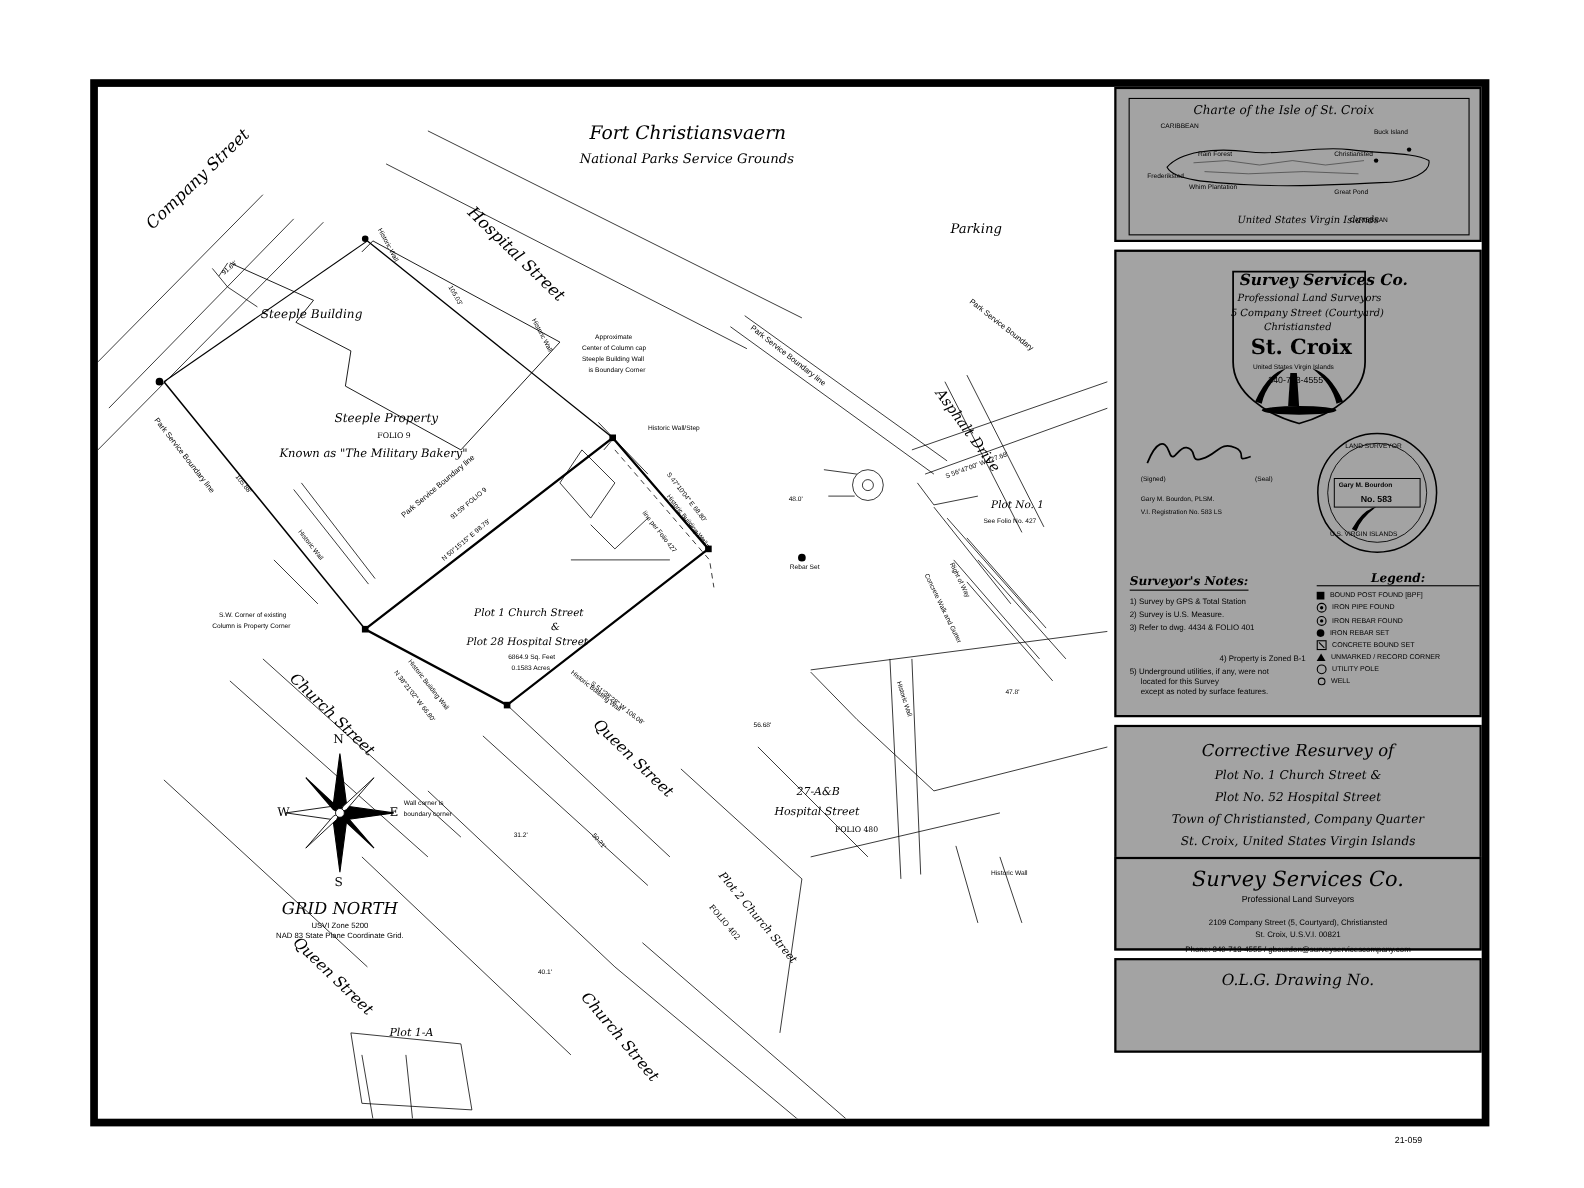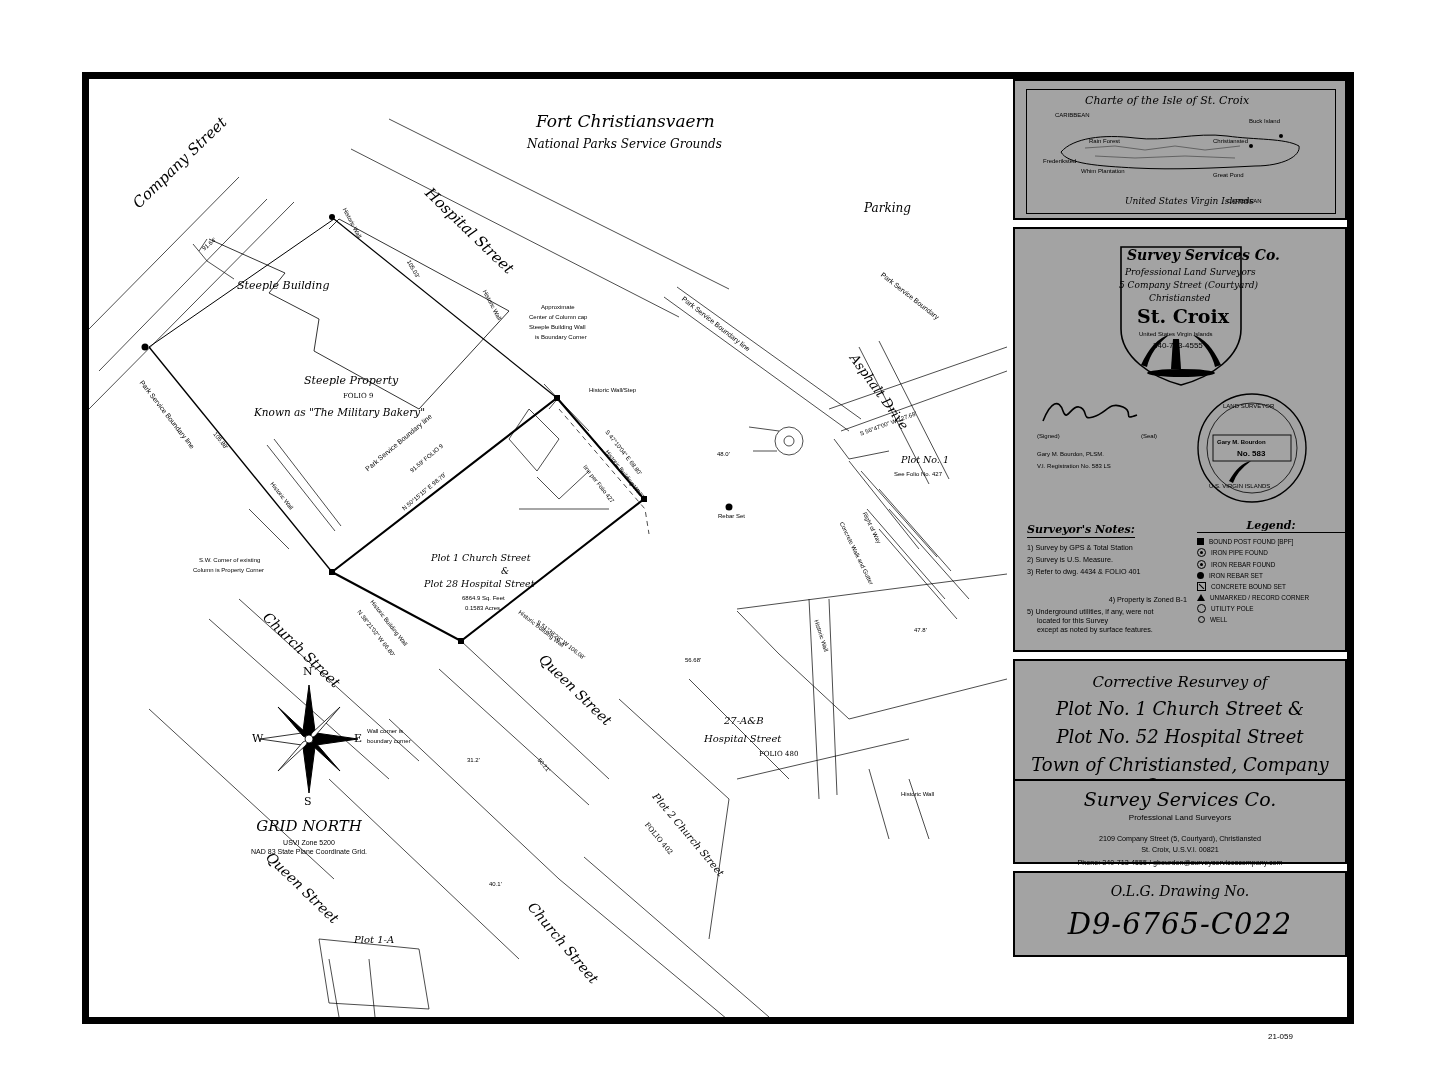--- a/index.html
+++ b/index.html
@@ -30,21 +30,21 @@
   .logobox{position:absolute;left:0;top:148px;width:334px;height:425px;}
 
   .shield{position:absolute;left:96px;top:10px;width:140px;height:150px;}
 
   .notes-title{font-family:"DejaVu Serif",serif;font-style:italic;font-weight:bold;font-size:11px;}
   .note-line{font-size:7.2px;font-family:"Liberation Sans",sans-serif;}
   .legend-line{font-size:6.4px;font-family:"Liberation Sans",sans-serif;}
 
   
   .titleblock{position:absolute;left:0;top:580px;width:334px;height:205px;}
-  .tb-line{font-family:"DejaVu Serif",serif;font-style:italic;text-align:center;font-size:18px;}
+  .tb-line{font-family:"DejaVu Serif",serif;font-style:italic;text-align:center;font-size:11px;}
   .company-block{position:absolute;left:0;top:700px;width:334px;height:85px;}
   .dwg{position:absolute;left:0;top:792px;width:334px;height:86px;}
 
   .scalebar{position:absolute;width:182px;height:11px;left:76px;top:694px;border:1px solid #000;box-sizing:border-box;display:flex;}
   .scalebar div{flex:1;height:100%;}
 
   .north{position:absolute;left:120px;top:600px;width:200px;height:230px;text-align:center;}
 
   .compass{position:relative;width:110px;height:120px;margin:0 auto;}
 
@@ -421,19 +421,18 @@
     <div class="box company-block">
       <div class="script" style="text-align:center;font-size:19px;margin-top:7px;">Survey Services Co.</div>
       <div style="text-align:center;font-size:8px;margin-top:3px;">Professional Land Surveyors</div>
       <div style="text-align:center;font-size:7.2px;margin-top:12px;">2109 Company Street (5, Courtyard), Christiansted</div>
       <div style="text-align:center;font-size:7.2px;margin-top:2px;">St. Croix, U.S.V.I. 00821</div>
       <div style="text-align:center;font-size:7.2px;margin-top:4px;">Phone:  340-713-4555 / gbourdon@surveyservicescompany.com</div>
     </div>
 
     <div class="box dwg">
       <div class="serif" style="text-align:center;font-style:italic;font-size:14px;margin-top:10px;">O.L.G. Drawing No.</div>
-      <div class="serif" style="text-align:center;font-style:italic;font-size:29px;margin-top:8px;letter-spacing:1px;">D9-6765-C022</div>
     </div>
 
   </div>
 
   <div class="t sm" style="left:1268px;top:1032px;">21-059</div>
 </div>
 
 </body></html>

